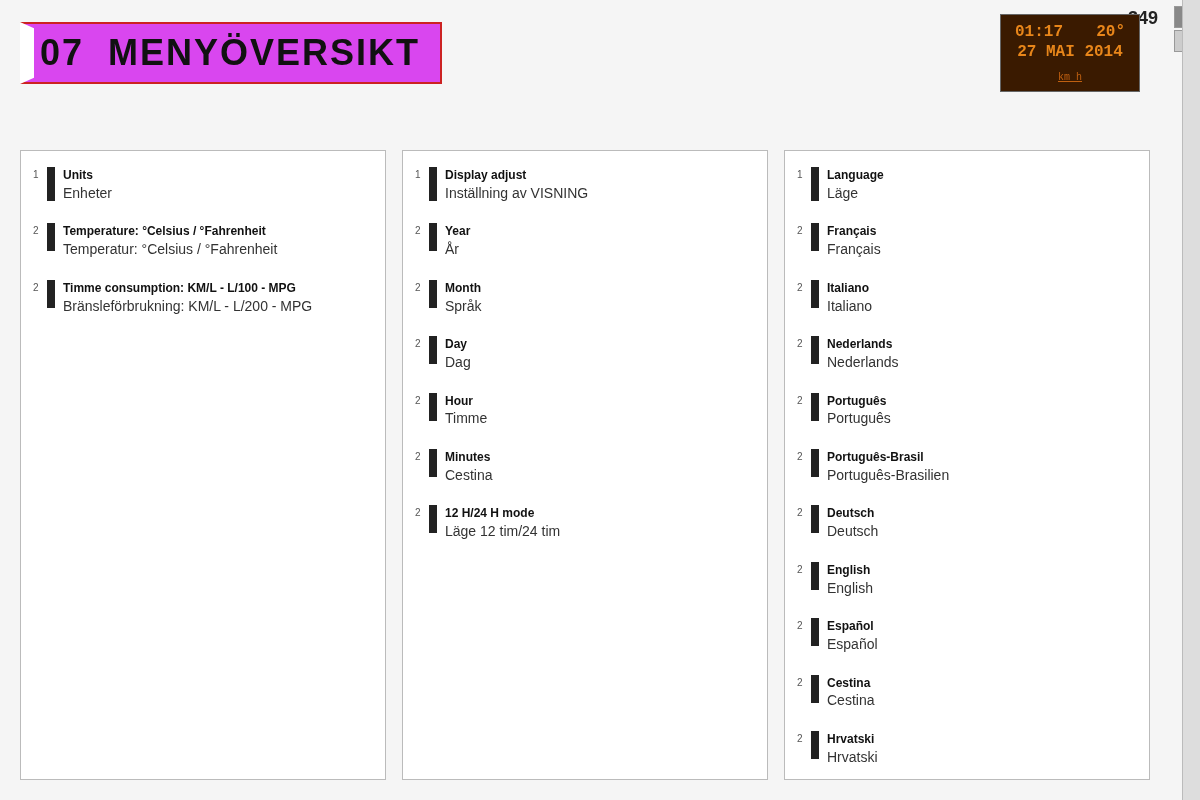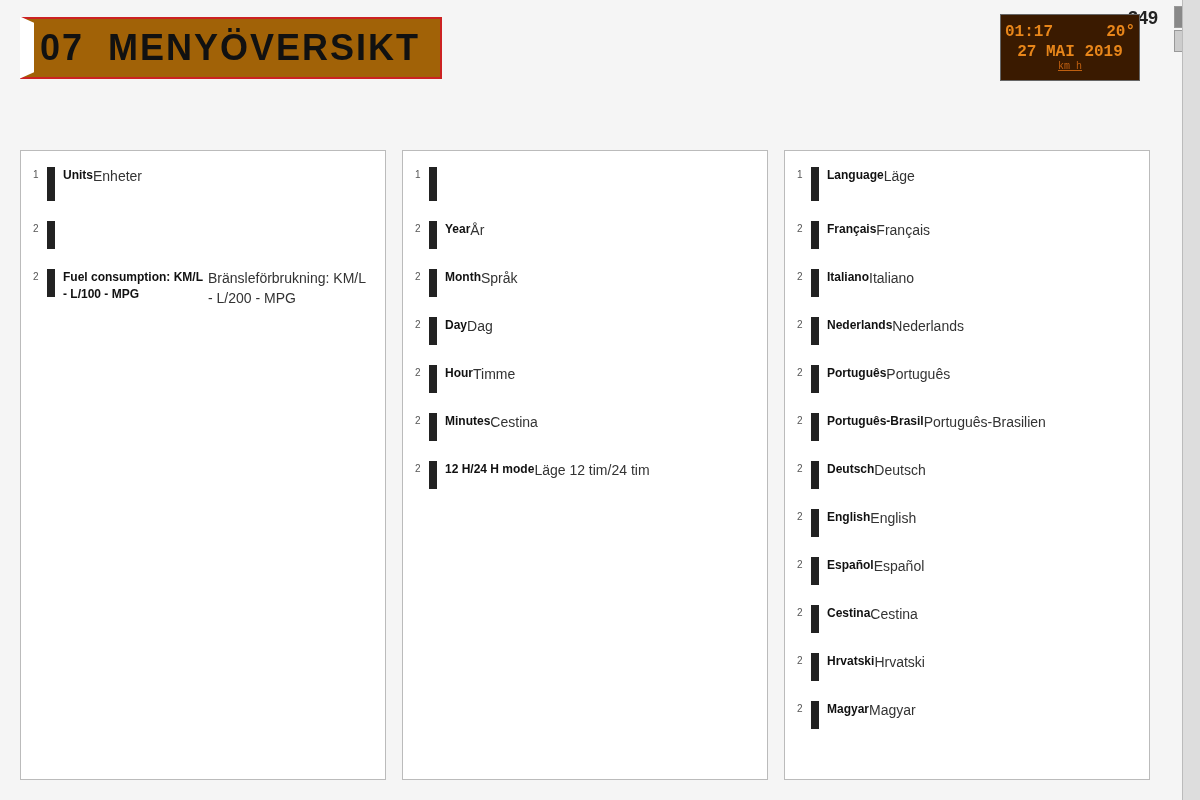--- a/index.html
+++ b/index.html
@@ -51,21 +51,21 @@
       display: flex;
       align-items: center;
       justify-content: space-between;
     }
     .header-title-box {
       border: 2px solid #cc2222;
       padding: 8px 20px 8px 10px;
       display: flex;
       align-items: center;
       position: relative;
-      background: #a16207;
+      background: #d946ef;
     }
     .header-title-box::before {
       content: '';
       position: absolute;
       left: -2px;
       top: -2px;
       bottom: -2px;
       width: 14px;
       background: white;
       border-right: none;
@@ -76,42 +76,42 @@
       font-weight: bold;
       color: #111;
       letter-spacing: 2px;
       margin-left: 8px;
     }
 
     
     .clock-display {
       background: #3a1a00;
       color: #e8861a;
-      padding: 8px 4px;
+      padding: 8px 14px;
       font-family: 'Courier New', monospace;
       text-align: center;
       border: 1px solid #666;
       min-width: 140px;
     }
     .clock-time {
       font-size: 16px;
       font-weight: bold;
       display: flex;
       justify-content: space-between;
       align-items: center;
     }
     .clock-date {
       font-size: 16px;
       font-weight: bold;
       margin-top: 2px;
     }
     .clock-small {
       font-size: 10px;
       color: #c06010;
-      margin-top: 0;
+      margin-top: 11px;
       text-decoration: underline;
     }
 
     
     .main-content {
       position: absolute;
       top: 150px;
       left: 20px;
       right: 50px;
       bottom: 20px;
@@ -154,20 +154,21 @@
       flex-shrink: 0;
     }
     .badge-bar.level1 {
       height: 34px;
     }
     .badge-bar.level2 {
       height: 28px;
     }
     .menu-item-text {
       display: flex;
+      flex-direction: column;
     }
     .menu-item-primary {
       font-size: 12px;
       font-weight: bold;
       color: #111;
       line-height: 1.4;
     }
     .menu-item-secondary {
       font-size: 14px;
       color: #333;
@@ -205,21 +206,21 @@
   <div class="header-title-box">
     <span class="header-title">
       <span>07</span>&nbsp;&nbsp;<span>MENYÖVERSIKT</span>
     </span>
   </div>
   <div class="clock-display">
     <div class="clock-time">
       <span>01:17</span>
       <span>20°</span>
     </div>
-    <div class="clock-date">27 MAI 2019</div>
+    <div class="clock-date">27 MAI 2014</div>
     <div class="clock-small">km h</div>
   </div>
 </div>
 
 <div class="main-content">
 
   <div class="column" id="col1-container">
       <div class="menu-item">
         <div class="menu-item-number-badge">
           <span class="badge-level">1</span>
@@ -228,39 +229,47 @@
         <div class="menu-item-text">
           <span class="menu-item-primary">Units</span>
           <span class="menu-item-secondary">Enheter</span>
         </div>
       </div>
       <div class="menu-item">
         <div class="menu-item-number-badge">
           <span class="badge-level">2</span>
           <div class="badge-bar level2"></div>
         </div>
-      </div>
-      <div class="menu-item">
-        <div class="menu-item-number-badge">
-          <span class="badge-level">2</span>
-          <div class="badge-bar level2"></div>
-        </div>
-        <div class="menu-item-text">
-          <span class="menu-item-primary">Fuel consumption: KM/L - L/100 - MPG</span>
+        <div class="menu-item-text">
+          <span class="menu-item-primary">Temperature: °Celsius / °Fahrenheit</span>
+          <span class="menu-item-secondary">Temperatur: °Celsius / °Fahrenheit</span>
+        </div>
+      </div>
+      <div class="menu-item">
+        <div class="menu-item-number-badge">
+          <span class="badge-level">2</span>
+          <div class="badge-bar level2"></div>
+        </div>
+        <div class="menu-item-text">
+          <span class="menu-item-primary">Timme consumption: KM/L - L/100 - MPG</span>
           <span class="menu-item-secondary">Bränsleförbrukning: KM/L - L/200 - MPG</span>
         </div>
       </div>
     </div>
 
   <div class="column" id="col2-container">
       <div class="menu-item">
         <div class="menu-item-number-badge">
           <span class="badge-level">1</span>
           <div class="badge-bar level1"></div>
         </div>
+        <div class="menu-item-text">
+          <span class="menu-item-primary">Display adjust</span>
+          <span class="menu-item-secondary">Inställning av VISNING</span>
+        </div>
       </div>
       <div class="menu-item">
         <div class="menu-item-number-badge">
           <span class="badge-level">2</span>
           <div class="badge-bar level2"></div>
         </div>
         <div class="menu-item-text">
           <span class="menu-item-primary">Year</span>
           <span class="menu-item-secondary">År</span>
         </div>

